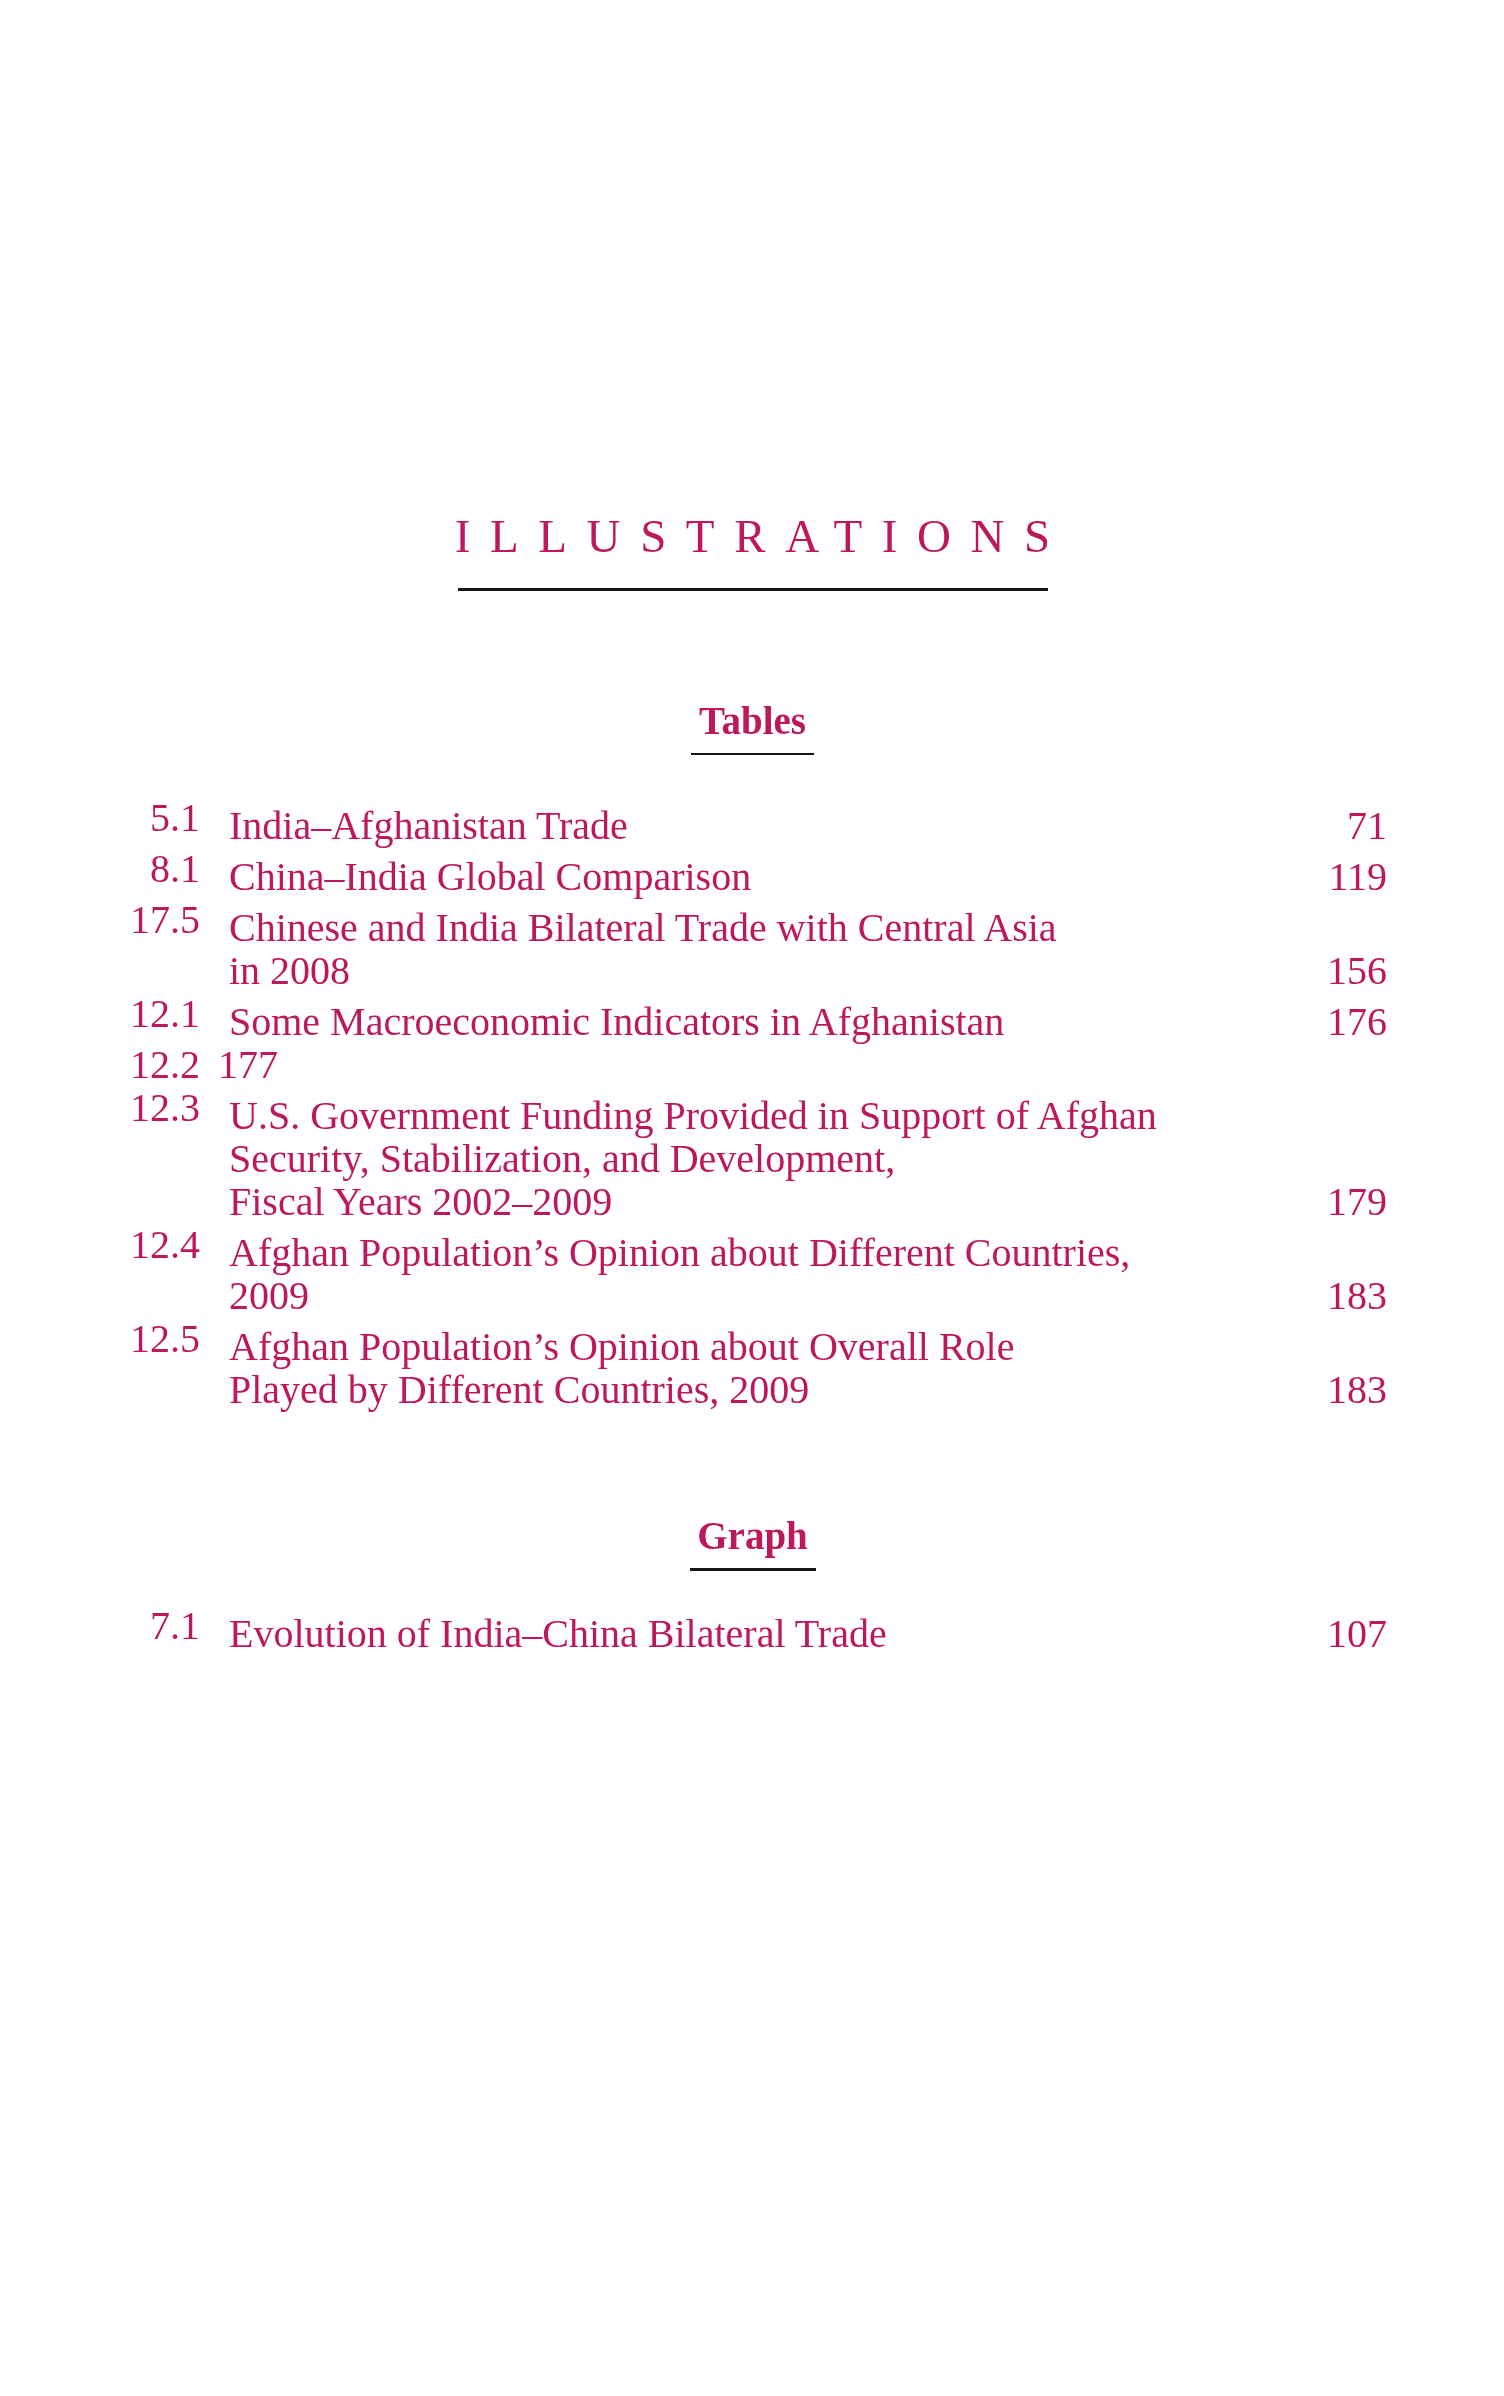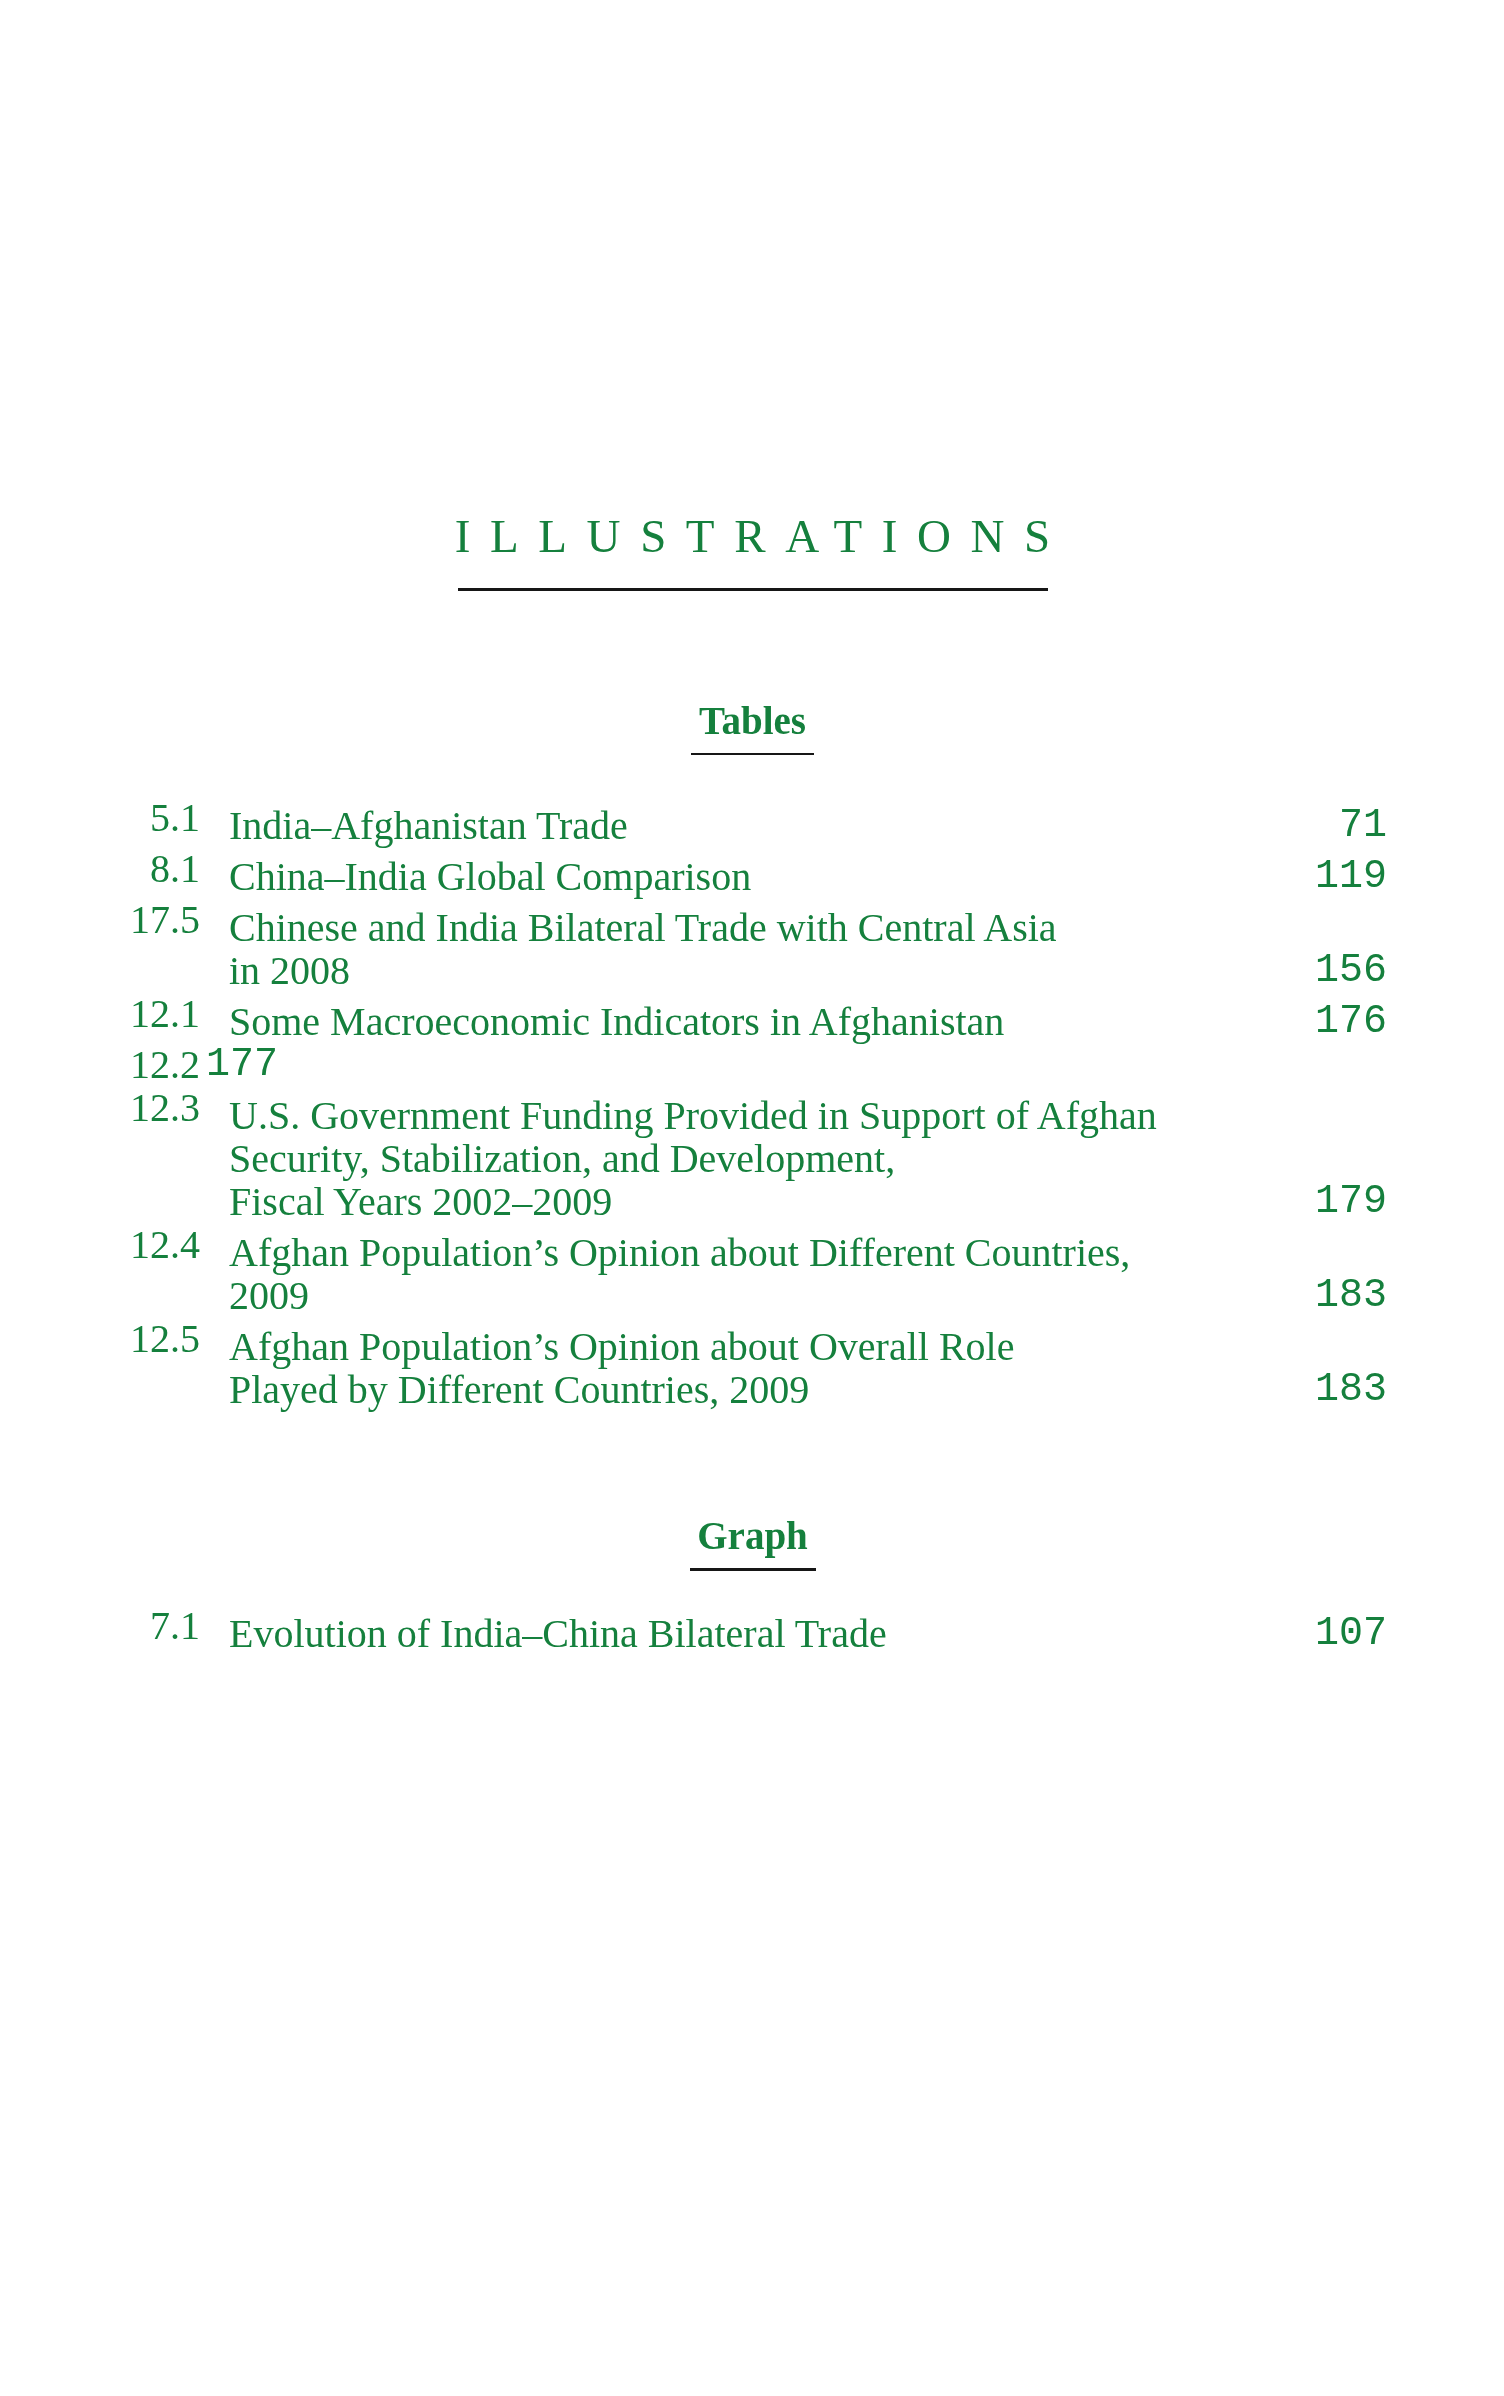--- a/index.html
+++ b/index.html
@@ -5,21 +5,21 @@
   html, body {
     margin: 0;
     padding: 0;
     background: #ffffff;
   }
   .page {
     position: relative;
     width: 1505px;
     height: 1680px;
     background: #ffffff;
-    color: #15803d;
+    color: #be185d;
     font-family: "Liberation Serif", serif;
     overflow: hidden;
   }
   .title {
     padding-top: 508px;
     text-align: center;
     font-size: 47px;
     line-height: 1.2;
     font-weight: 400;
     letter-spacing: 19.6px;
@@ -68,21 +68,20 @@
   .entry .body {
     flex: 1 1 auto;
     margin-left: 29px;
     margin-top: 8px;
   }
   .entry .pg {
     flex: none;
     min-width: 78px;
     text-align: right;
     align-self: flex-end;
-    font-family: Liberation Mono, monospace;
   }
 </style>
 </head>
 <body>
 
 <div class="page">
 
   <div class="title">ILLUSTRATIONS</div>
   <div class="title-rule"></div>
 

